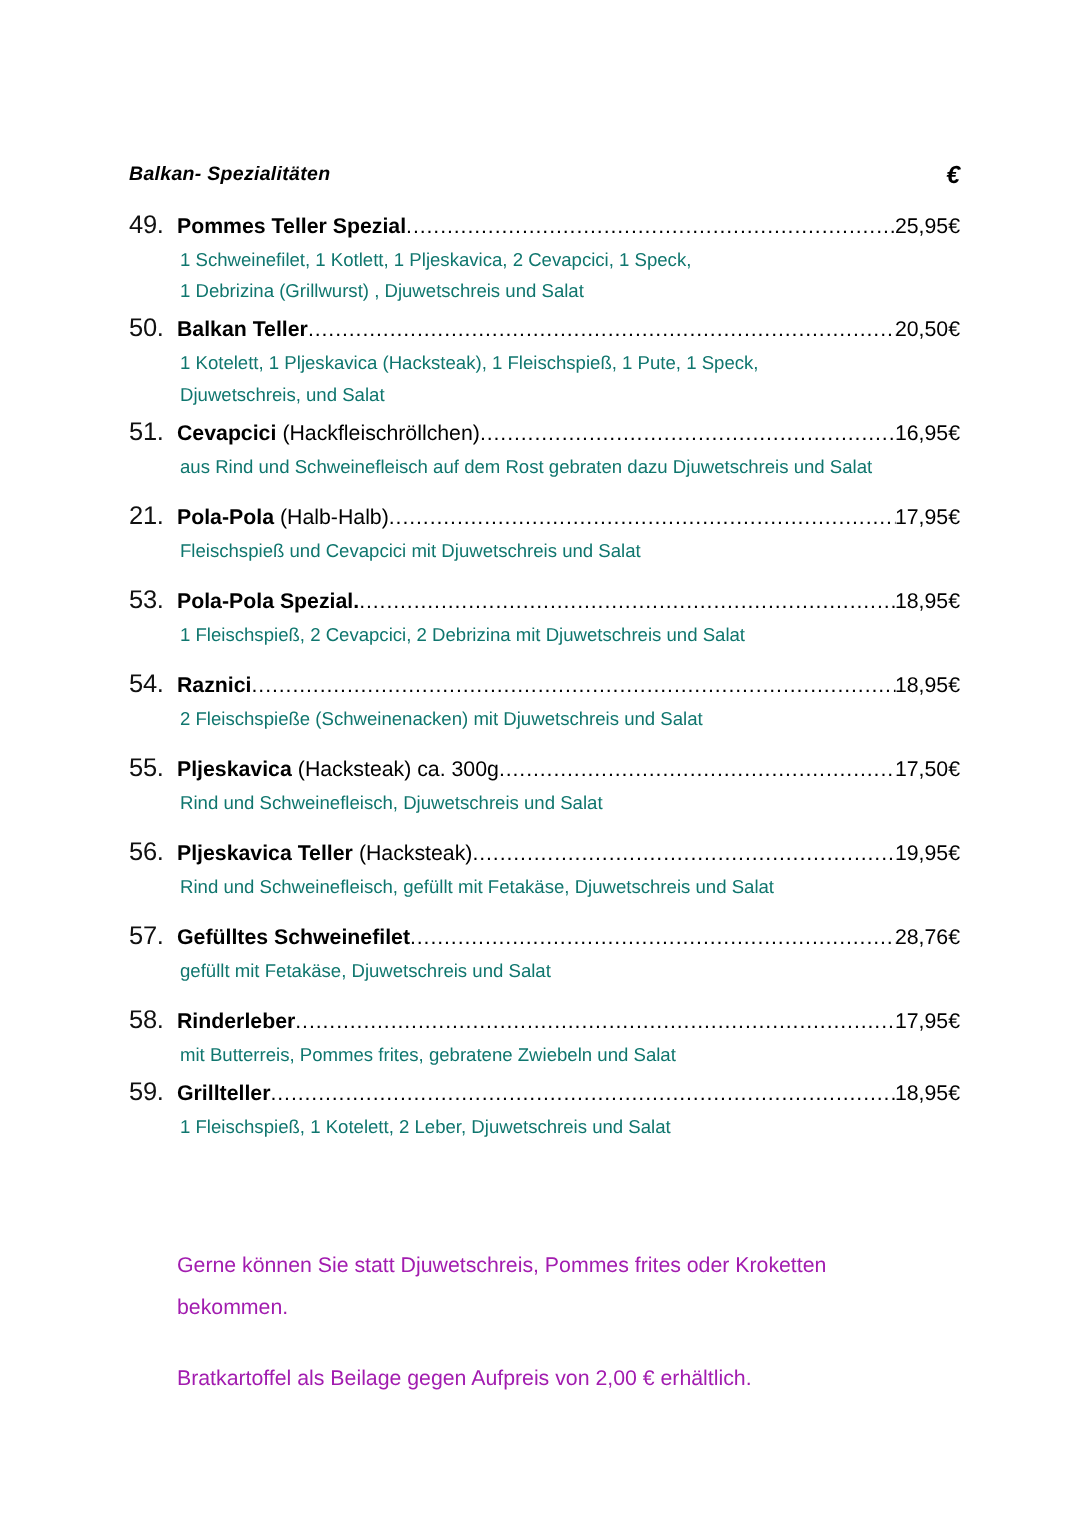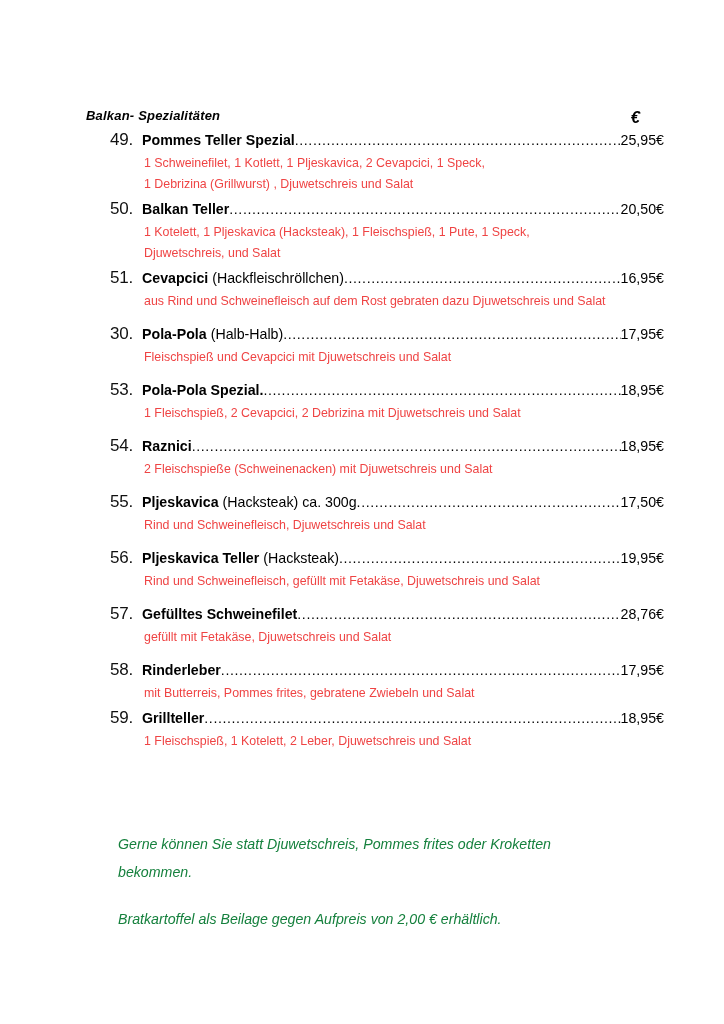--- a/index.html
+++ b/index.html
@@ -49,23 +49,22 @@
     top: 0;
     font-weight: bold;
     font-style: italic;
     font-size: 16.5px;
   }
 
   
   .menu {
     position: absolute;
     left: 0;
-    top: 130px;
+    top: 140px;
     width: 593px;
-    margin-left: 24px;
   }
 
   .menu-item {
     position: relative;
     width: 724px;
   }
 
   .item-head {
     position: relative;
     display: flex;
@@ -122,41 +121,40 @@
     font-size: 14.2px;
     white-space: nowrap;
     text-align: right;
   }
 
   .item-desc {
     padding-left: 120px;
     padding-right: 40px;
     font-size: 12.4px;
     line-height: 21px;
-    color: #ef4444;
+    color: #0f766e;
     white-space: nowrap;
   }
   .item-desc.indent-more {
   }
 
   .gap-sm { height: 4px; }
   .gap-md { height: 12px; }
 
   
   .notes {
     position: absolute;
     left: 118px;
     top: 830px;
     width: 540px;
   }
   .note-line {
-    font-style: italic;
     font-size: 14.2px;
     line-height: 28px;
-    color: #15803d;
+    color: #a21caf;
     white-space: nowrap;
   }
   .note-block-2 {
     margin-top: 19px;
   }
 </style>
 </head>
 <body>
 
 <div class="page">
@@ -195,21 +193,21 @@
           <span class="item-title">Cevapcici</span>
           <span class="item-qualifier">(Hackfleischröllchen)</span>
           <span class="leader"></span>
           <span class="item-price">16,95€</span>
         </div>
         <div class="item-desc">aus Rind und Schweinefleisch auf dem Rost gebraten dazu Djuwetschreis und Salat</div>
         <div class="gap-md"></div>
       </div>
       <div class="menu-item">
         <div class="item-head">
-          <span class="item-num">30.</span>
+          <span class="item-num">21.</span>
           <span class="item-title">Pola-Pola</span>
           <span class="item-qualifier">(Halb-Halb)</span>
           <span class="leader"></span>
           <span class="item-price">17,95€</span>
         </div>
         <div class="item-desc">Fleischspieß und Cevapcici mit Djuwetschreis und Salat</div>
         <div class="gap-md"></div>
       </div>
       <div class="menu-item">
         <div class="item-head">

